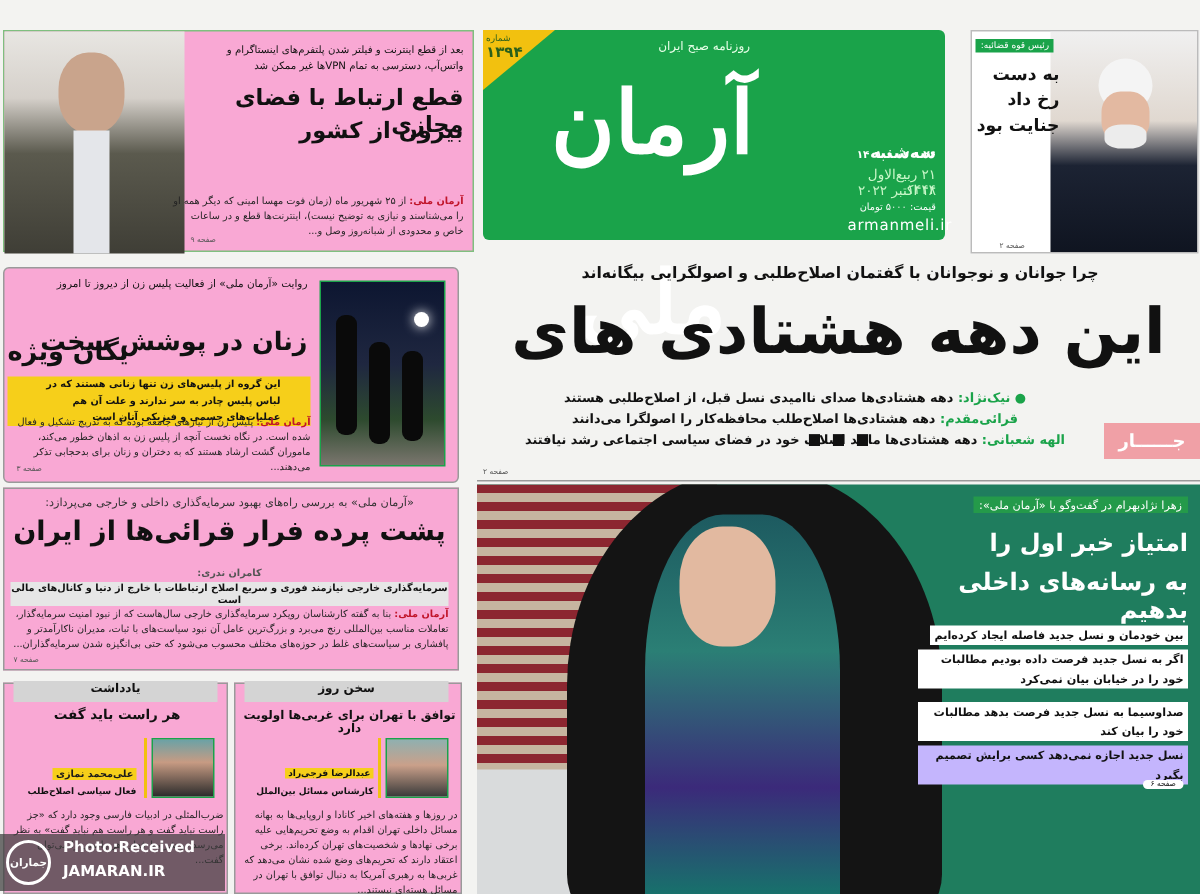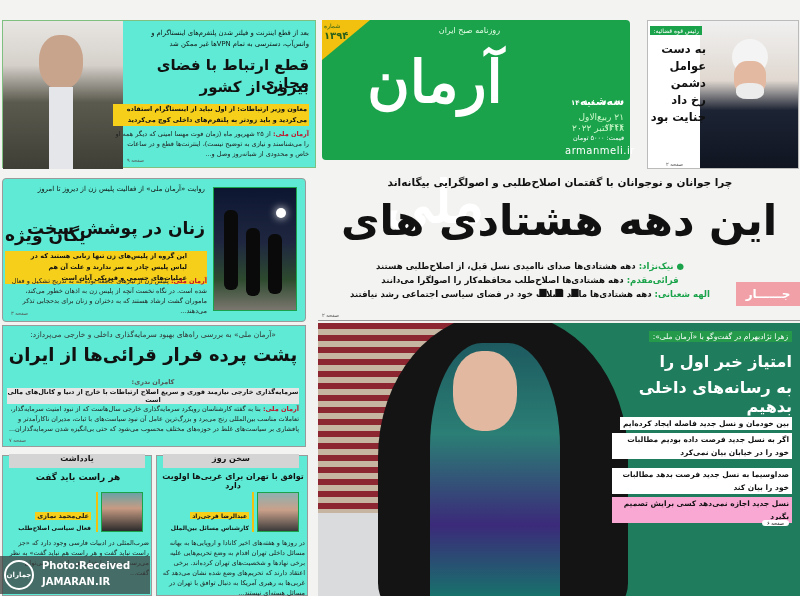--- a/index.html
+++ b/index.html
@@ -1,18 +1,18 @@
 <!DOCTYPE html>
 <html><head>
 <meta charset="utf-8">
 <style>
 *{box-sizing:border-box;margin:0;padding:0}
 body{width:800px;height:596px;background:#f3f3f1;font-family:"DejaVu Sans",sans-serif;position:relative;overflow:hidden;direction:rtl;color:#111}
 .abs{position:absolute}
-.box{position:absolute;background:#5eead4;border:1px solid #9a9a9a}
+.box{position:absolute;background:#f9a8d4;border:1px solid #9a9a9a}
 .t{font-family:"DejaVu Sans",sans-serif;direction:rtl;text-align:right}
 
 #mast{left:322px;top:20px;width:308px;height:140px;background:#1aa34a;border-radius:4px;overflow:hidden}
 #issue{left:322px;top:20px;width:48px;height:40px;background:#f2c10f;clip-path:polygon(0 0,100% 0,0 100%);}
 #logo-text{left:360px;top:22px;width:150px;height:130px;color:#fff;font-size:58px;font-weight:bold;text-align:center;line-height:120px;font-family:"DejaVu Serif",serif;letter-spacing:-4px}
 .gnum{font-size:9px;color:#c8f7c8}
 
 #jud{left:647px;top:20px;width:152px;height:149px;background:#fff;border:1px solid #bbb;overflow:hidden}
 .photo{background:linear-gradient(160deg,#cfd4d8,#6a727a)}
 .hl{font-weight:bold}
@@ -39,36 +39,34 @@
 
 <div id="jud" class="abs">
   <div class="abs photo" style="left:52px;top:0;width:100px;height:149px;background:linear-gradient(180deg,#f0f0f0 0%,#e0d8d0 40%,#1c2333 60%,#0f1420 100%)">
     <div class="abs" style="left:32px;top:18px;width:36px;height:36px;border-radius:50%;background:#f4f4f4"></div>
     <div class="abs" style="left:34px;top:40px;width:32px;height:34px;border-radius:40%;background:#e3b9a1"></div>
     <div class="abs" style="left:36px;top:62px;width:28px;height:16px;border-radius:40%;background:#ececec"></div>
   </div>
   <div class="abs t green-tag" style="right:96px;top:5px;padding:1px 3px;font-size:6px">رئیس قوه قضائیه:</div>
   <div class="abs t hl" style="right:92px;top:20px;width:60px;font-size:11.5px;line-height:17px">
     <div>به دست</div>
-    <div>عوامل دشمن</div>
     <div>رخ داد</div>
     <div>جنایت بود</div>
   </div>
   <div class="abs t" style="right:115px;top:140px;font-size:5px;color:#555">صفحه ۲</div>
 </div>
 
 <div class="box" style="left:2px;top:20px;width:314px;height:148px;border-color:#7fbf7f">
   <div class="abs photo" style="left:0;top:0;width:120px;height:148px;background:linear-gradient(180deg,#e8e6e2 0%,#d5d0ca 30%,#5b5a4e 55%,#3f3e36 100%)">
     <div class="abs" style="left:36px;top:14px;width:44px;height:54px;border-radius:45%;background:#c9a48c"></div>
     <div class="abs" style="left:46px;top:66px;width:24px;height:82px;background:#e4e6ea"></div>
   </div>
   <div class="abs t" style="right:6px;top:7px;width:180px;font-size:6.8px;line-height:11px">بعد از قطع اینترنت و فیلتر شدن پلتفرم‌های اینستاگرام و واتس‌آپ، دسترسی به تمام VPNها غیر ممکن شد</div>
   <div class="abs t hl" style="right:6px;top:35px;width:190px;font-size:15px">قطع ارتباط با فضای مجازی</div>
   <div class="abs t hl" style="right:6px;top:57px;width:190px;font-size:15px">بیرون از کشور</div>
-  <div class="abs t hi" style="right:6px;top:83px;width:196px;font-size:6.5px;line-height:11px;font-weight:bold;padding:0 2px">معاون وزیر ارتباطات: از اول نباید از اینستاگرام استفاده می‌کردید و باید زودتر به پلتفرم‌های داخلی کوچ می‌کردید</div>
   <div class="abs t small" style="right:6px;top:108px;width:196px">
     <span class="red">آرمان ملی:</span>
     <span>از ۲۵ شهریور ماه (زمان فوت مهسا امینی که دیگر همه او را می‌شناسند و نیازی به توضیح نیست)، اینترنت‌ها قطع و در ساعات خاص و محدودی از شبانه‌روز وصل و...</span>
   </div>
   <div class="abs t" style="left:124px;top:136px;font-size:5px;color:#555">صفحه ۹</div>
 </div>
 
 <div class="abs t" style="left:330px;top:176px;width:460px;font-size:10.5px;font-weight:bold;text-align:center">چرا جوانان و نوجوانان با گفتمان اصلاح‌طلبی و اصولگرایی بیگانه‌اند</div>
 <div class="abs t" style="left:320px;top:190px;width:478px;font-size:42px;font-weight:bold;text-align:center;line-height:62px;font-family:'DejaVu Sans',sans-serif;letter-spacing:-1px">این دهه هشتادی های ...</div>
 <div class="abs t" style="left:320px;top:259px;width:420px;font-size:8.6px;line-height:14px;font-weight:bold;text-align:center">
@@ -88,21 +86,21 @@
   <div class="abs" style="left:135px;top:28px;width:64px;height:80px;border-radius:45%;background:#e2b9a0"></div>
 </div>
 
 <div class="abs t green-tag" style="right:8px;top:331px;padding:1px 4px;font-size:7.5px;background:#249a4a">زهرا نژادبهرام در گفت‌وگو با «آرمان ملی»:</div>
 <div class="abs t hl" style="right:8px;top:352px;width:190px;font-size:16px;color:#fff">امتیاز خبر اول را</div>
 <div class="abs t hl" style="right:8px;top:378px;width:200px;font-size:16px;color:#fff">به رسانه‌های داخلی بدهیم</div>
 <div class="abs t" style="right:8px;top:417px;width:180px;font-size:7.5px;line-height:13px;font-weight:bold">
   <div style="background:#fff;display:inline-block;padding:0 3px;margin-bottom:3px">بین خودمان و نسل جدید فاصله ایجاد کرده‌ایم</div>
   <div style="background:#fff;padding:0 3px;margin-bottom:9px">اگر به نسل جدید فرصت داده بودیم مطالبات خود را در خیابان بیان نمی‌کرد</div>
   <div style="background:#fff;padding:0 3px;margin-bottom:3px">صداوسیما به نسل جدید فرصت بدهد مطالبات خود را بیان کند</div>
-  <div style="background:#f9a8d4;padding:0 3px">نسل جدید اجازه نمی‌دهد کسی برایش تصمیم بگیرد</div>
+  <div style="background:#c4b5fd;padding:0 3px">نسل جدید اجازه نمی‌دهد کسی برایش تصمیم بگیرد</div>
 </div>
 <div class="abs t" style="left:762px;top:520px;background:#fff;border-radius:6px;padding:0 5px;font-size:5px">صفحه ۶</div>
 
 <div class="box" style="left:2px;top:178px;width:304px;height:144px;border-radius:4px">
   <div class="abs" style="left:210px;top:8px;width:84px;height:124px;border:1px solid #1aa34a;background:linear-gradient(180deg,#0d1631 0%,#1f2740 45%,#2d4a2e 75%,#7a766e 100%)">
     <div class="abs" style="left:62px;top:20px;width:10px;height:10px;border-radius:50%;background:#fff;box-shadow:0 0 8px #fff"></div>
     <div class="abs" style="left:10px;top:22px;width:14px;height:80px;background:#0a0a0a;border-radius:6px"></div>
     <div class="abs" style="left:32px;top:40px;width:14px;height:68px;background:#0a0a0a;border-radius:6px"></div>
     <div class="abs" style="left:54px;top:46px;width:14px;height:60px;background:#0a0a0a;border-radius:6px"></div>
   </div>

